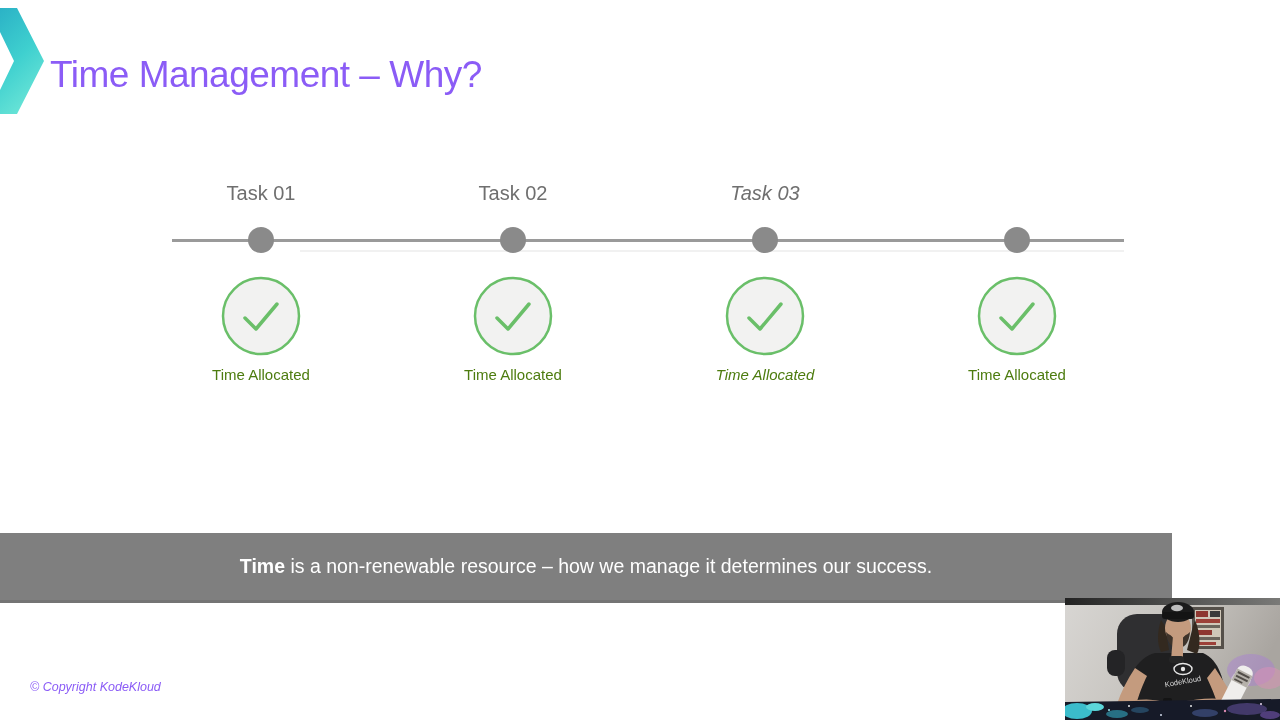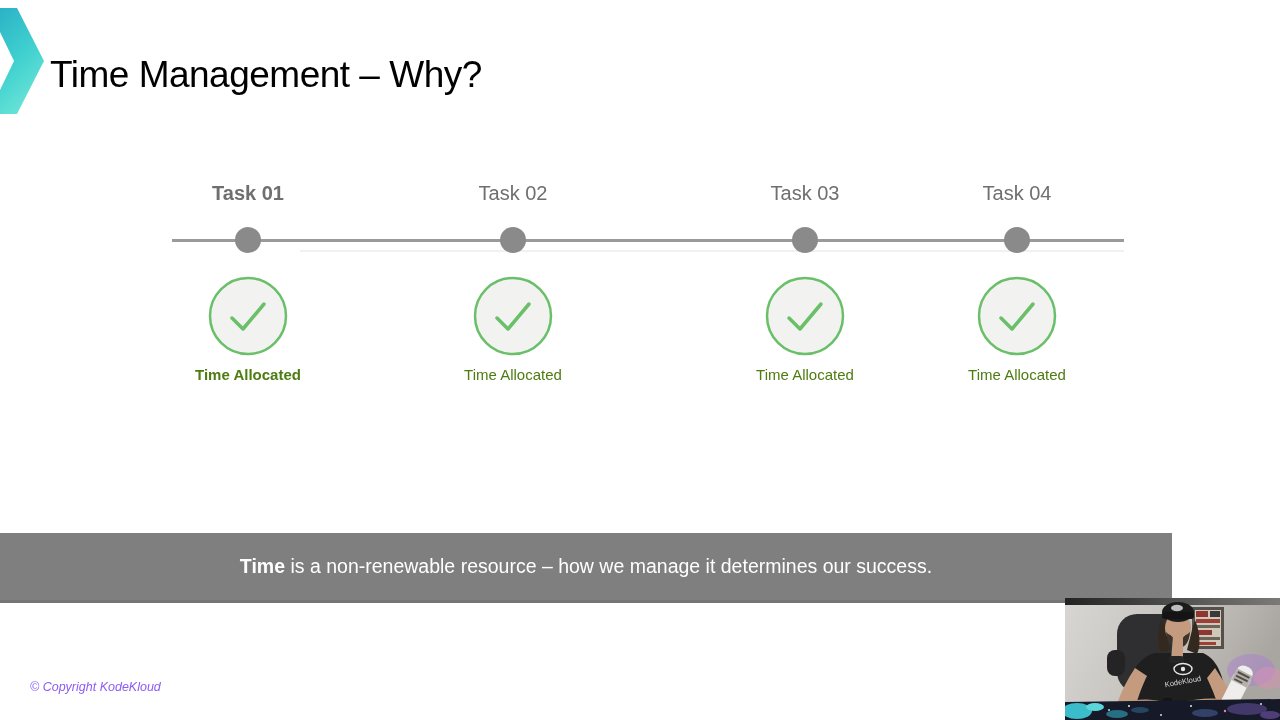--- a/index.html
+++ b/index.html
@@ -21,21 +21,21 @@
     top: 6px;
     width: 46px;
     height: 110px;
   }
   .slide-title {
     position: absolute;
     left: 50px;
     top: 54px;
     font-size: 37px;
     font-weight: 400;
-    color: #000000;
+    color: #8b5cf6;
     letter-spacing: -0.5px;
     white-space: nowrap;
   }
   .timeline { position: absolute; left: 0; top: 0; width: 1280px; height: 400px; }
   .tl-line {
     position: absolute;
     left: 172px;
     top: 239px;
     width: 952px;
     height: 3px;
@@ -48,23 +48,23 @@
     width: 824px;
     height: 2px;
     background: #f1f1f1;
   }
   .station {
     position: absolute;
     top: 180px;
     width: 180px;
     height: 210px;
   }
-  .station.s0 { left: 158px; font-weight: bold; }
+  .station.s0 { left: 171px; }
   .station.s1 { left: 423px; }
-  .station.s2 { left: 715px; }
+  .station.s2 { left: 675px; font-style: italic; }
   .station.s3 { left: 927px; }
   .task-label {
     position: absolute;
     top: 2px;
     width: 100%;
     text-align: center;
     font-size: 20px;
     color: #6f6f6f;
   }
   .tl-dot {
@@ -171,21 +171,20 @@
       <div class="task-label">Task 03</div>
       <div class="tl-dot"></div>
       <svg class="check-circle" viewBox="0 0 80 80">
         <circle cx="40" cy="40" r="38" fill="#f2f2f1" stroke="#6abf69" stroke-width="2.5"></circle>
         <polyline points="24,42 35,53 56,28" fill="none" stroke="#6abf69" stroke-width="3.5" stroke-linecap="round" stroke-linejoin="round"></polyline>
       </svg>
       <div class="status-label">Time Allocated</div>
     </div>
 
     <div class="station s3">
-      <div class="task-label">Task 04</div>
       <div class="tl-dot"></div>
       <svg class="check-circle" viewBox="0 0 80 80">
         <circle cx="40" cy="40" r="38" fill="#f2f2f1" stroke="#6abf69" stroke-width="2.5"></circle>
         <polyline points="24,42 35,53 56,28" fill="none" stroke="#6abf69" stroke-width="3.5" stroke-linecap="round" stroke-linejoin="round"></polyline>
       </svg>
       <div class="status-label">Time Allocated</div>
     </div>
   </div>
 
   <div class="banner">

